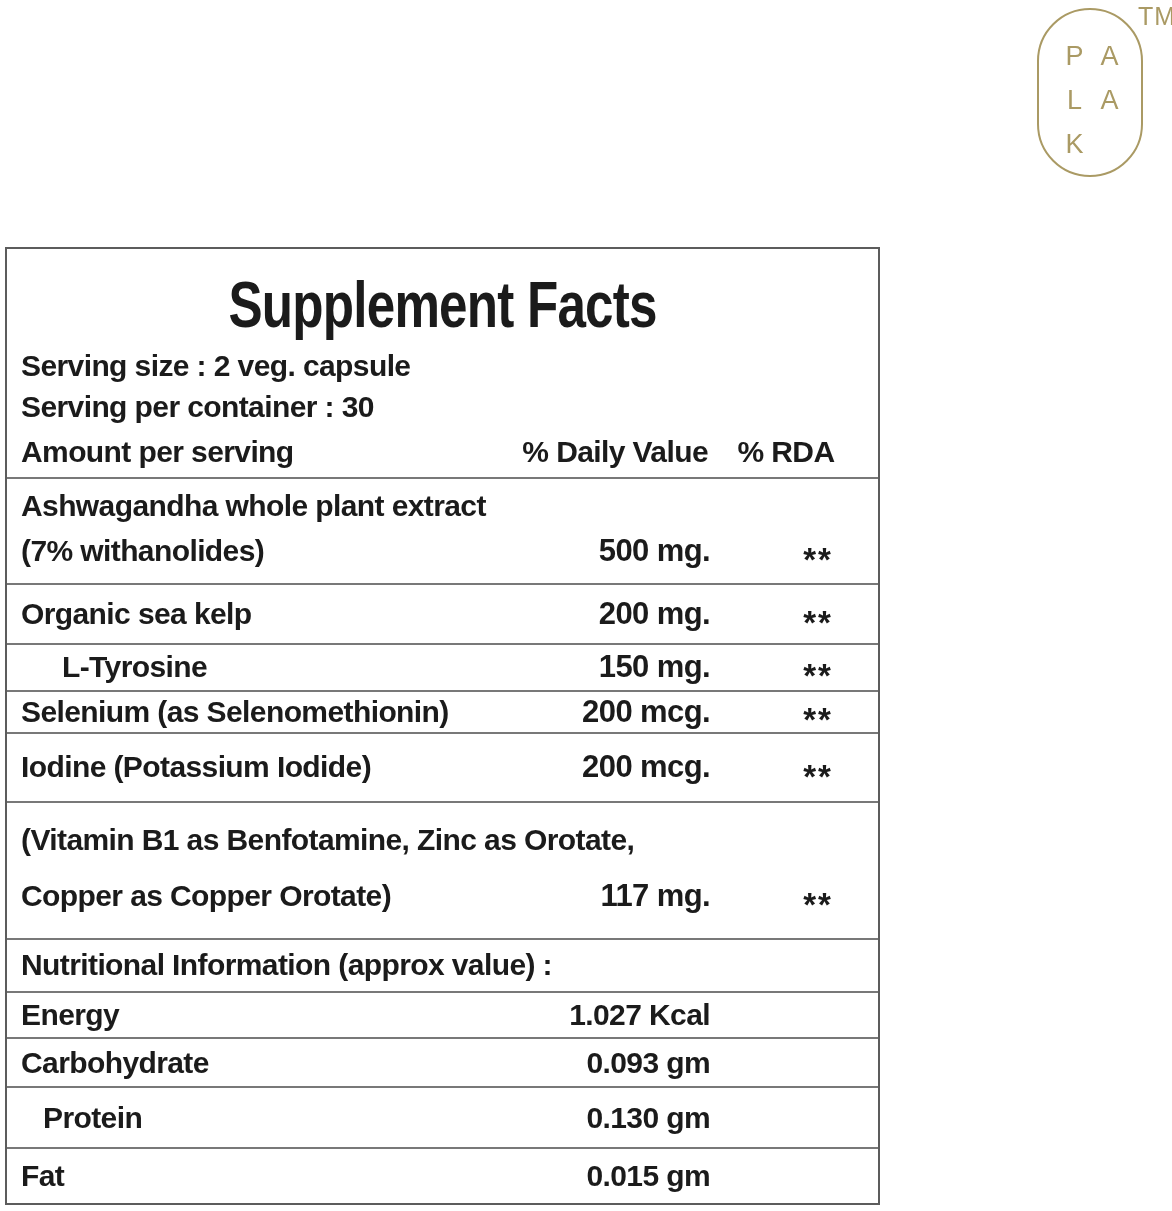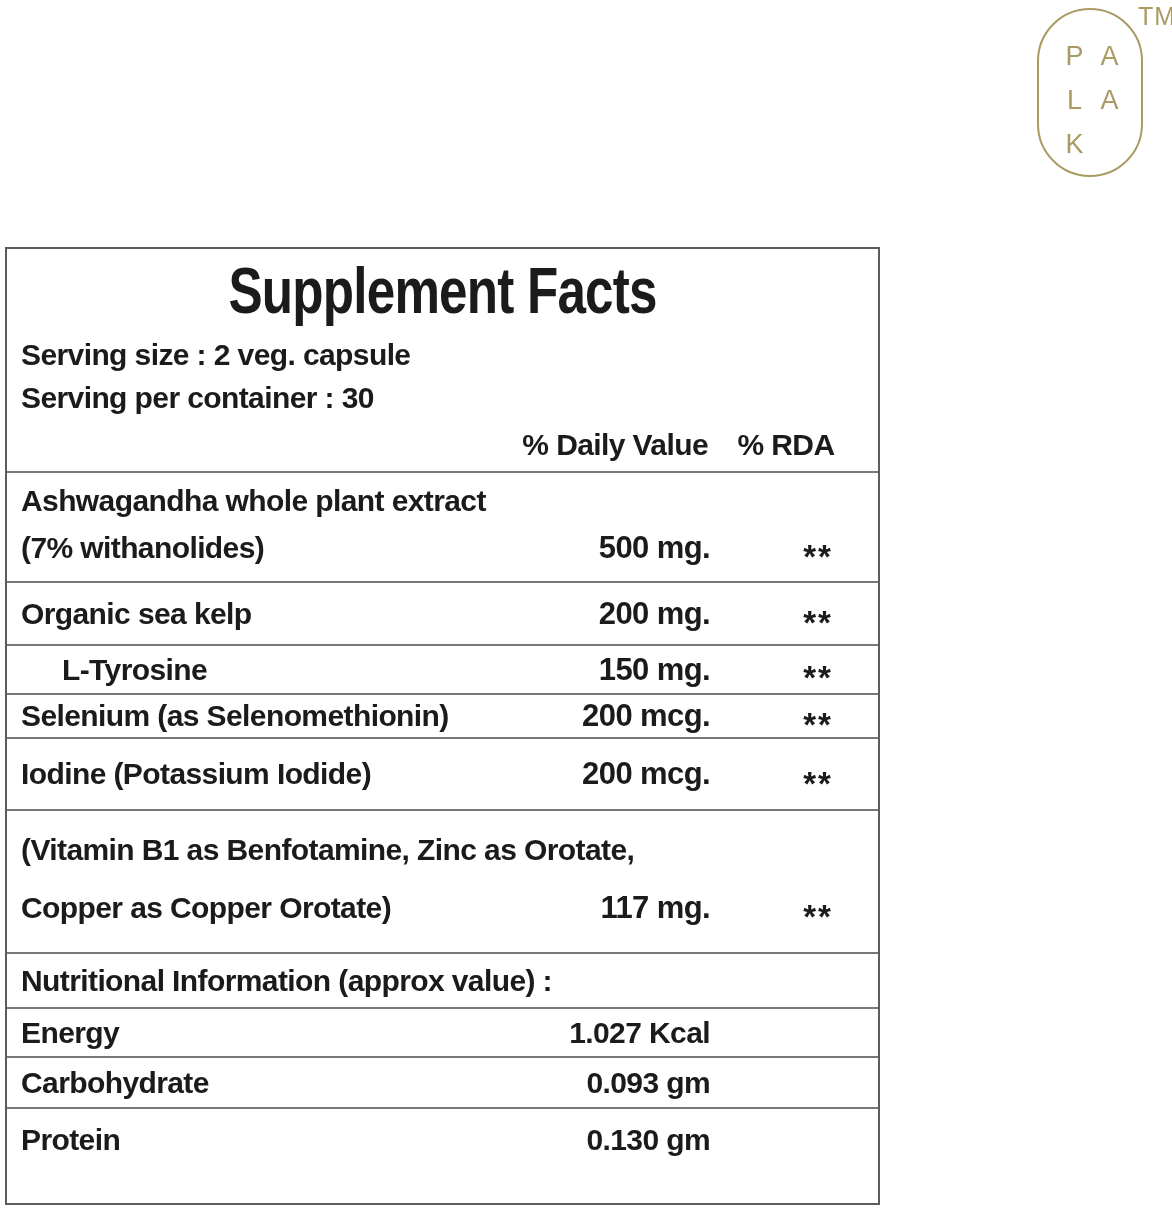--- a/index.html
+++ b/index.html
@@ -52,21 +52,21 @@
     border:2px solid #5c5c5c;
     background:#ffffff;
     display:flex;
     flex-direction:column;
   }
   .prow { position:relative; width:100%; }
   .drow { border-top:2px solid #787878; }
 
   .title-block {
     height:84px;
-    display:flex; align-items:center; justify-content:center;
+    display:flex; align-items:center; justify-content:center;margin-top:16px;
   }
   .title-text {
     font-size:64px;
     font-weight:700;
     letter-spacing:-1px;
     white-space:nowrap;
     transform:scaleX(0.80);
     transform-origin:center;
   }
 
@@ -126,21 +126,21 @@
 
   .nutri-heading {
     height:55px;
     display:flex; align-items:center;
     padding-left:14px;
     font-size:30px; font-weight:700; letter-spacing:-0.6px;
   }
   .nutri-row { display:flex; align-items:center; }
   .h-energy  { height:49px; }
   .h-carb    { height:51px; }
-  .h-protein { height:64px; }
+  .h-protein { height:64px;padding-left:22px; }
   .h-fat     { height:58px; }
   .nutri-value {
     position:absolute; right:168px; top:50%; transform:translateY(-50%);
     font-size:30px; font-weight:700; letter-spacing:-0.6px;
     white-space:nowrap;
   }
 </style>
 </head>
 <body>
 
@@ -166,20 +166,21 @@
 
     <div class="prow serving-line sv1">
       <span>Serving size : 2 veg. capsule</span>
     </div>
 
     <div class="prow serving-line sv2">
       <span>Serving per container : 30</span>
     </div>
 
     <div class="prow col-header">
+      <span class="lead">Amount per serving</span>
       <span class="dv-head">% Daily Value</span>
       <span class="rda-head">% RDA</span>
     </div>
 
     <div class="prow drow multi-row h-ash">
       <div class="mline">
         <span class="ing-name">Ashwagandha whole plant extract</span>
       </div>
       <div class="mline" style="height:45px;">
         <span class="ing-name" style="position:absolute; left:0; top:50%; transform:translateY(-50%);">(7% withanolides)</span>
@@ -235,15 +236,19 @@
     <div class="prow drow nutri-row h-carb">
       <span class="ing-name">Carbohydrate</span>
       <span class="nutri-value">0.093 gm</span>
     </div>
 
     <div class="prow drow nutri-row h-protein">
       <span class="ing-name">Protein</span>
       <span class="nutri-value">0.130 gm</span>
     </div>
 
+    <div class="prow drow nutri-row h-fat">
+      <span class="ing-name">Fat</span>
+      <span class="nutri-value">0.015 gm</span>
+    </div>
 
   </div>
 </div>
 
 </body></html>

